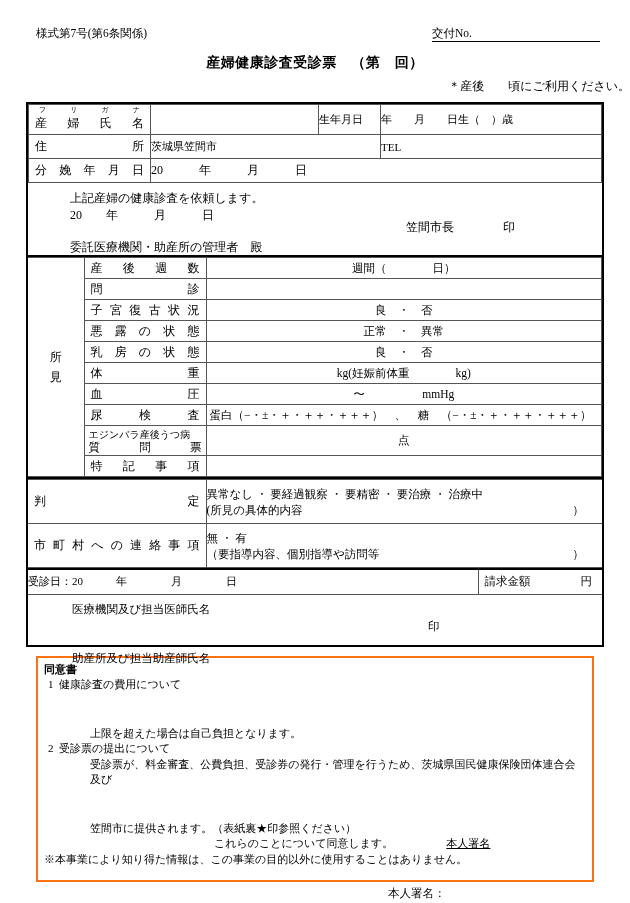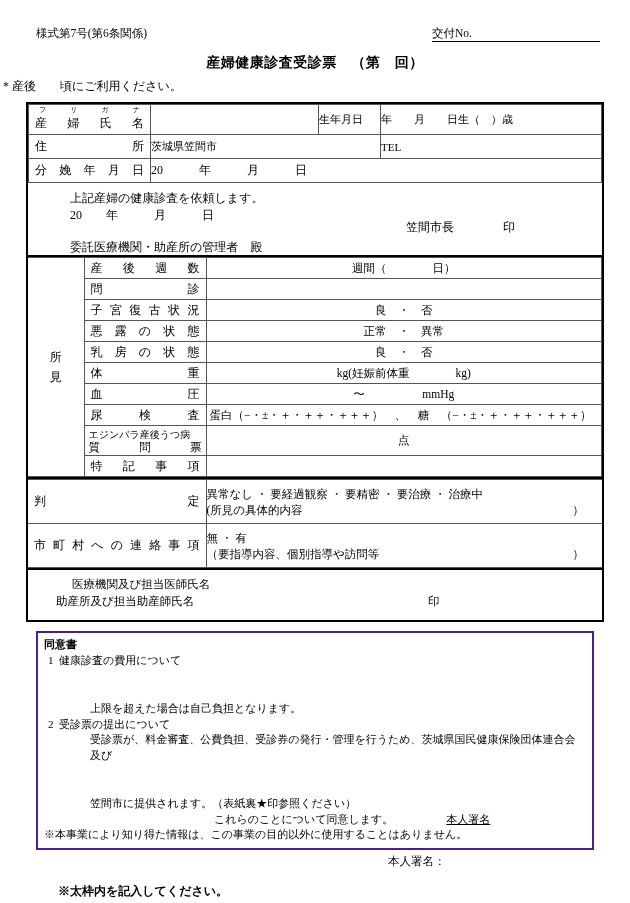--- a/index.html
+++ b/index.html
@@ -38,21 +38,21 @@
     width: 168px; border-bottom: 1px solid #000;
   }
   .title {
     text-align: center;
     font-size: 14px;
     font-weight: bold;
     letter-spacing: 0.5px;
     margin: 2px 0 0 0;
   }
   .subtitle {
-    text-align: left;
+    text-align: right;
     font-size: 12px;
     margin: 6px 0 7px 0;
   }
 
   
   .frame {
     width: 578px;
     margin: 0 auto;
     border: 2px solid #000;
     border-collapse: collapse;
@@ -144,29 +144,29 @@
     font-size: 11.5px;
   }
   .sign-block {
     font-size: 11.5px;
     line-height: 17px;
     padding: 6px 0 8px 0;
     position: relative;
     height: 50px;
   }
   .sign-block .s1 { padding-left: 44px; }
-  .sign-block .s2 { padding-left: 28px; }
+  .sign-block .s2 { padding-left: 44px; margin-top: 32px; }
   .sign-block .seal2 { position: absolute; left: 400px; top: 23px; }
 
   
   .consent {
     width: 558px;
     margin: 9px auto 0 auto;
-    border: 2px solid #4c1d95;
-    padding: 4px 6px 5px 6px;
+    border: 2px solid #f97316;
+    padding: 4px 6px 13px 6px;
     font-size: 11px;
     line-height: 15.5px;
   }
   .consent .head { font-weight: bold; font-size: 11px; }
   .ind1 { padding-left: 4px; }
   .ind2 { padding-left: 46px; }
   .ind3 { padding-left: 46px; margin-top: 33px; }
   .u { text-decoration: underline; }
   .agree-line { padding-left: 170px; }
   .agree-line .sigrule {
@@ -421,20 +421,33 @@
             <span>（要指導内容、個別指導や訪問等</span>
             <span class="paren-end">）</span>
           </div>
         </td>
       </tr>
     </tbody>
       </table>
   </div>
 
   <div class="frame" style="border-top:none;">
+    <table class="grid">
+      <tbody>
+          <tr>
+        <td class="cellpad" style="border-left:none;border-top:none;height:24px;">受診日：20　　　年　　　　月　　　　日</td>
+        <td class="billing-cell" style="border-right:none;border-top:none;">
+          <div class="billing-inner">
+            <span>請求金額</span>
+            <span>円</span>
+          </div>
+        </td>
+      </tr>
+    </tbody>
+      </table>
     <div class="sign-block">
       <div class="s1">医療機関及び担当医師氏名</div>
       <div class="s2">助産所及び担当助産師氏名</div>
       <div class="seal2">印</div>
     </div>
   </div>
 
   <div class="consent">
     <div class="head">同意書</div>
     <div class="ind1">

